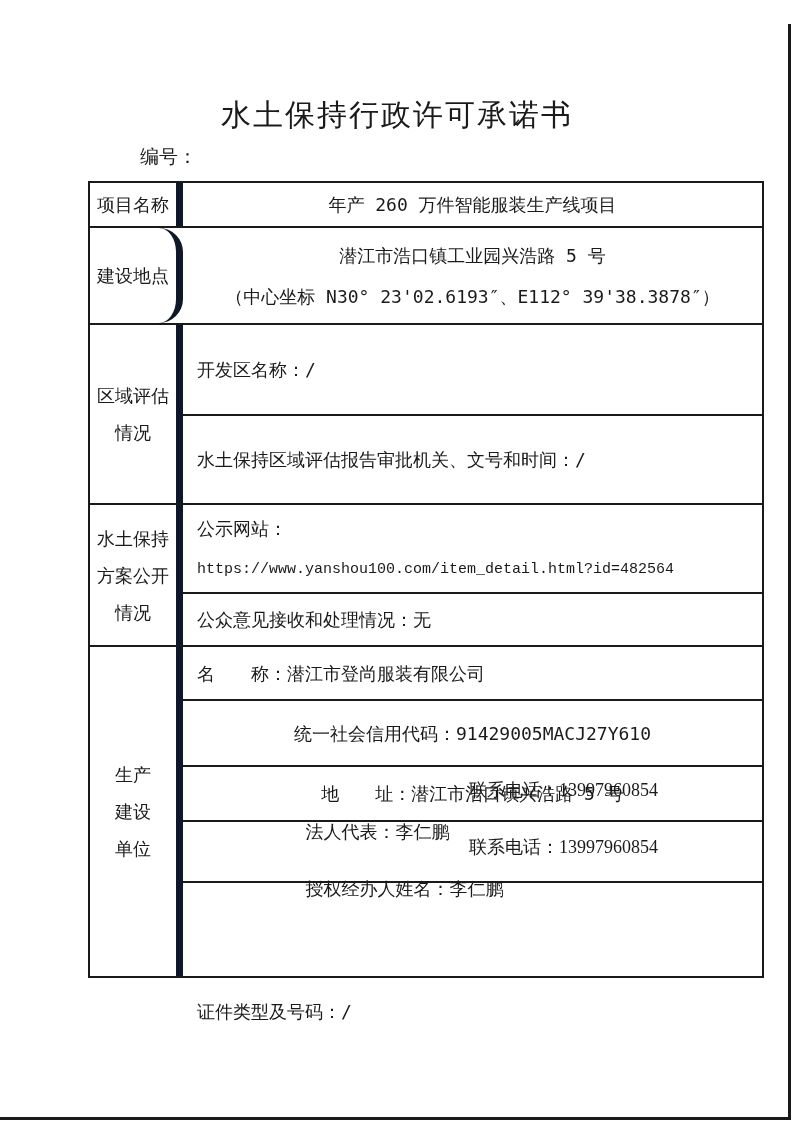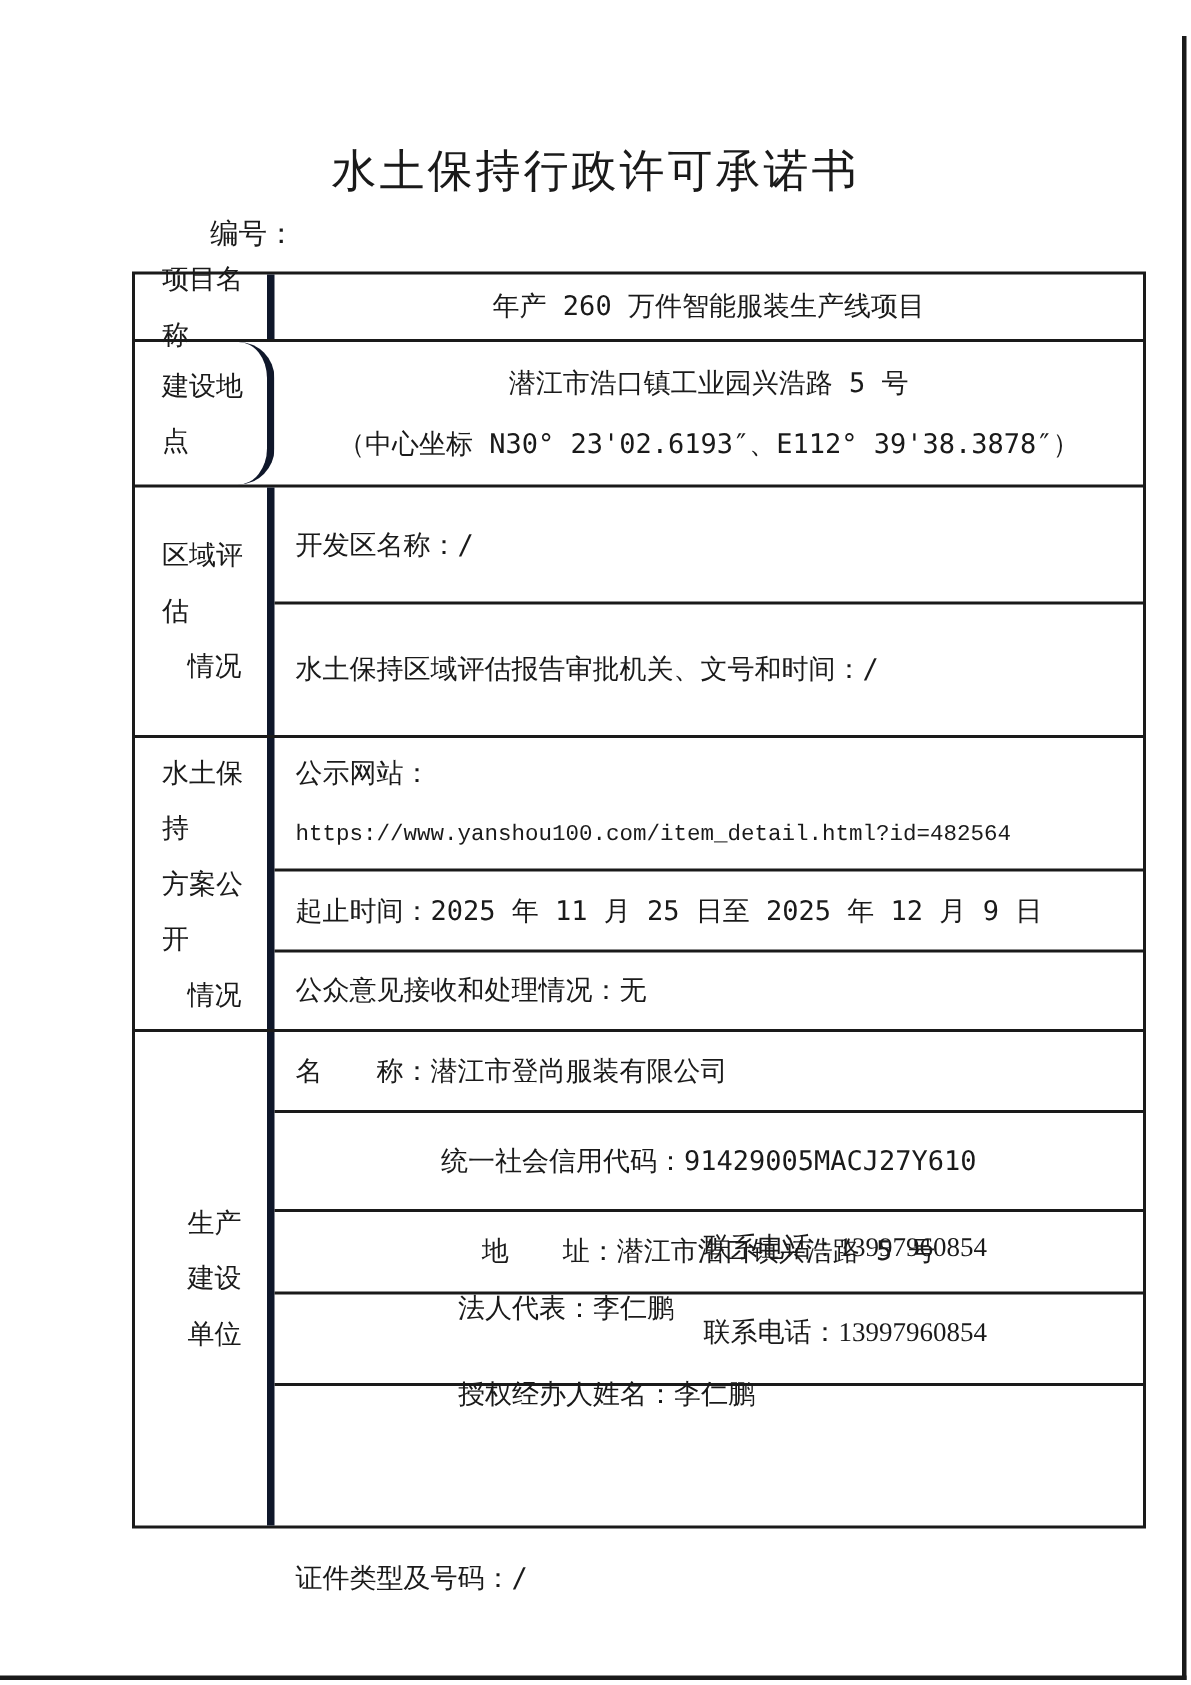--- a/index.html
+++ b/index.html
@@ -19,36 +19,36 @@
   }
   .doc-number{position:absolute;top:144px;left:92px;font-size:19px;line-height:24px;margin-left:48px;}
 
   .form-table{
     position:absolute;top:181px;left:88px;width:676px;
     border:2px solid #1a1a1a;box-sizing:border-box;font-size:18px;
   }
   .trow{display:flex;box-sizing:border-box;}
   .trow + .trow{border-top:2px solid #1a1a1a;}
   .label-cell{
-    flex:0 0 93px;border-right:5px solid #0f172a;box-sizing:border-box;
+    flex:0 0 93px;border-right:7px solid #0f172a;box-sizing:border-box;
     display:flex;flex-direction:column;justify-content:center;align-items:center;
-    text-align:left;line-height:37px;padding-left:18px;
+    text-align:left;line-height:37px;
   }
   .content-col{flex:1 1 auto;min-width:0;display:flex;flex-direction:column;box-sizing:border-box;}
   .sub{
     display:flex;flex-direction:column;justify-content:center;
     padding:0 14px;box-sizing:border-box;line-height:41px;position:relative;
   }
   .sub + .sub{border-top:2px solid #1a1a1a;}
   .sub.centered{align-items:center;text-align:center;padding:0;}
   .line{position:relative;white-space:pre;}
   .url{font-family:Liberation Mono, monospace;font-size:15px;letter-spacing:0;}
   .phone-abs{position:absolute;left:272px;top:0;white-space:pre;font-family:Liberation Serif, serif;}
   
-  .h43{height:43px;}.h95{height:95px;border-radius:24px;}.h69{height:76px;}.h89{height:89px;}
+  .h43{height:43px;}.h95{height:95px;border-radius:24px;}.h69{height:89px;}.h89{height:89px;}
   .h87{height:87px;}.h54{height:54px;}.h53{height:53px;}
   .h52{height:52px;}.h58{height:66px;text-align:center;}.h55{height:55px;text-align:center;}.h61{height:61px;}.h95b{height:95px;}
 </style>
 </head>
 <body>
 
 <div class="edge-right"></div>
 <div class="edge-bottom"></div>
 
 <div class="doc-title">水土保持行政许可承诺书</div>
@@ -94,23 +94,20 @@
     <div class="label-cell">
       <span>水土保持</span>
       <span>方案公开</span>
       <span>情况</span>
     </div>
     <div class="content-col">
       <div class="sub h87">
         <span class="line">公示网站：</span>
         <span class="line url">https://www.yanshou100.com/item_detail.html?id=482564</span>
       </div>
-      <div class="sub h54">
-        <span class="line">起止时间：2025 年 11 月 25 日至 2025 年 12 月 9 日</span>
-      </div>
       <div class="sub h53">
         <span class="line">公众意见接收和处理情况：无</span>
       </div>
     </div>
   </div>
 
   <div class="trow">
     <div class="label-cell">
       <span>生产</span>
       <span>建设</span>

